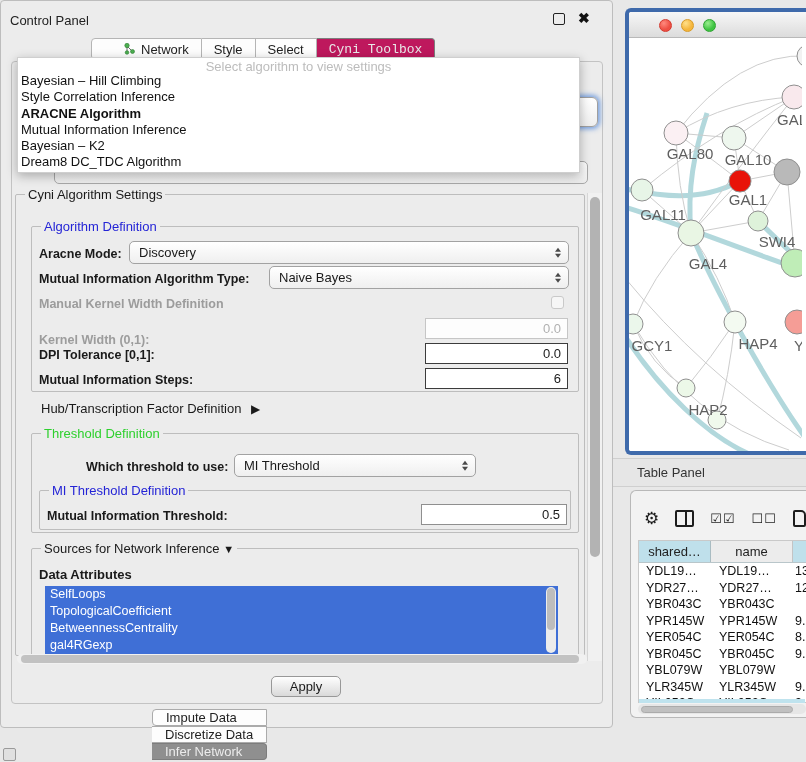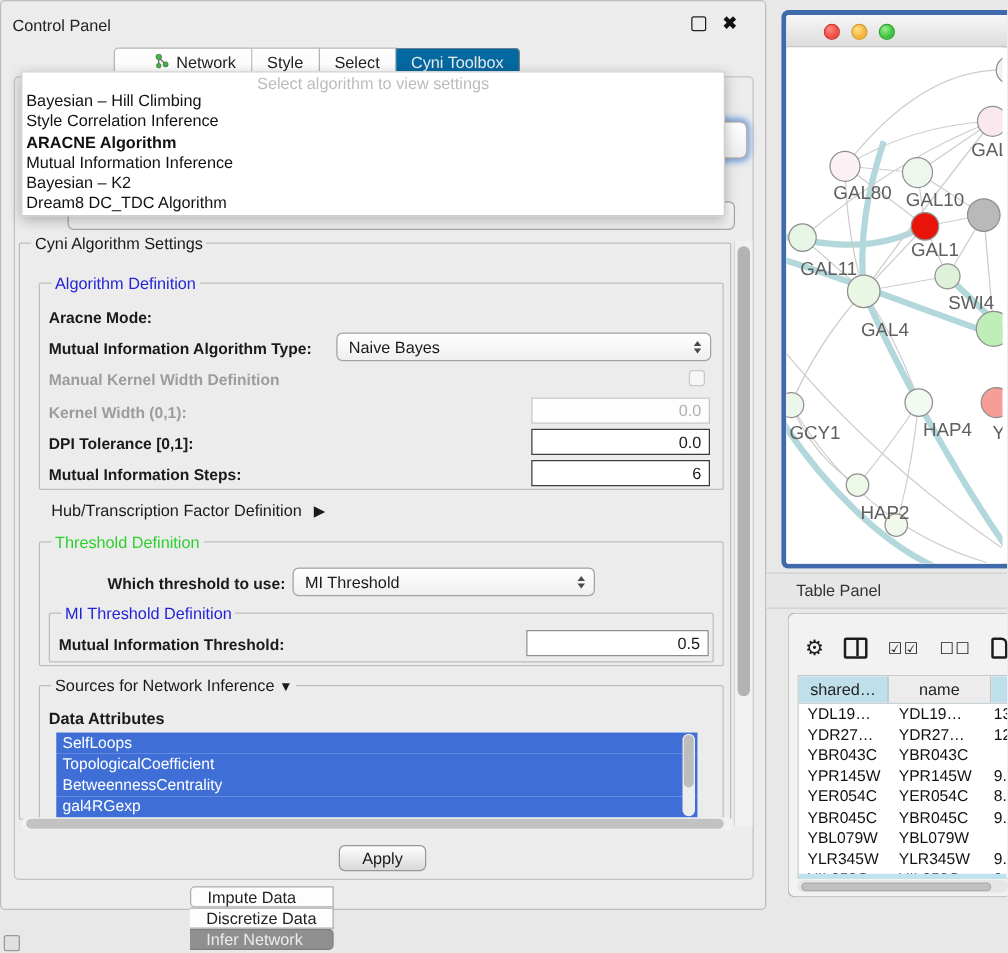--- a/index.html
+++ b/index.html
@@ -11,21 +11,21 @@
   .control-panel { left:0; top:8; width:613px; height:728px; background:#ececec; border:1px solid #bdbdbd; border-radius:4px; }
   .cp-title { left:9px; top:12px; font-size:13px; color:#222; }
   .float-ico { left:552px; top:12px; width:12px; height:12px; border:1.6px solid #222; border-radius:2px; }
   .close-ico { left:577px; top:9px; font-size:14px; font-weight:bold; color:#111; }
 
   
   .tabbar { left:90px; top:37px; height:22px; display:flex; }
   .tab { background:#fdfdfd; border:1px solid #b5b5b5; border-left:none; font-size:13px; color:#222; display:flex; align-items:center; justify-content:center; gap:5px; padding:0 12px; }
   .tab:first-child { border-left:1px solid #b5b5b5; border-radius:4px 0 0 4px;padding-left:32px; }
   .tab:last-child { border-radius:0 4px 4px 0; }
-  .tab.sel { background:#0369a1; border-color:#7d7d7d; color:#e9e9e9; }
+  .tab.sel { background:#be185d; border-color:#7d7d7d; color:#e9e9e9;font-family:Liberation Mono, monospace; }
 
   
   .content-box { left:10px; top:60px; width:592px; height:643px; background:#ececec; border:1px solid #c3c3c3; border-radius:4px; }
 
   
   .ghost-combo1 { left:50px; top:96px; width:547px; height:30px; background:linear-gradient(#ffffff,#eeeeee); border:1px solid #9f9f9f; border-radius:6px; box-shadow:0 0 5px 2px rgba(95,145,220,.85); }
   .ghost-combo2 { left:53px; top:160px; width:534px; height:23px; background:linear-gradient(#fdfdfd,#ececec); border:1px solid #a8a8a8; border-radius:5px; }
 
   
   .dropdown { left:17px; top:57px; width:563px; height:116px; background:#ffffff; border:1px solid #cfcfcf; box-shadow:0 3px 10px rgba(0,0,0,.28); z-index:30; }
@@ -152,34 +152,41 @@
 
     <div class="abs groupbox" style="left:14px; top:193px; width:570px; height:462px;">
       <span class="gb-label">Cyni Algorithm Settings</span>
     </div>
 
     <div class="abs groupbox" style="left:30px; top:225px; width:548px; height:166px;">
       <span class="gb-label blue">Algorithm Definition</span>
     </div>
 
     <div class="abs lbl" style="left:38px; top:246px;">Aracne Mode:</div>
+    <div class="abs combo" style="left:128px; top:240px; width:440px; height:23px;">
+      <span>Discovery</span>
+      <span class="stepper">
+          <span class="tri-up"></span>
+          <span class="tri-down"></span>
+        </span>
+    </div>
 
     <div class="abs lbl" style="left:38px; top:271px;">Mutual Information Algorithm Type:</div>
     <div class="abs combo" style="left:268px; top:265px; width:300px; height:23px;">
       <span>Naive Bayes</span>
       <span class="stepper">
           <span class="tri-up"></span>
           <span class="tri-down"></span>
         </span>
     </div>
 
     <div class="abs lbl dis" style="left:38px; top:296px;">Manual Kernel Width Definition</div>
     <div class="abs checkbox" style="left:550px; top:295px;"></div>
 
-    <div class="abs lbl dis" style="left:38px; top:322px;">Kernel Width (0,1):</div>
+    <div class="abs lbl dis" style="left:38px; top:332px;">Kernel Width (0,1):</div>
     <div class="abs field dis" style="left:424px; top:317px; width:143px; height:21px;">0.0</div>
 
     <div class="abs lbl" style="left:38px; top:347px;">DPI Tolerance [0,1]:</div>
     <div class="abs field strong" style="left:424px; top:342px; width:143px; height:21px;">0.0</div>
 
     <div class="abs lbl" style="left:38px; top:372px;">Mutual Information Steps:</div>
     <div class="abs field strong" style="left:424px; top:367px; width:143px; height:21px;">6</div>
 
     <div class="abs" style="left:40px; top:400px; font-size:13px;">
       <span>Hub/Transcription Factor Definition</span>

